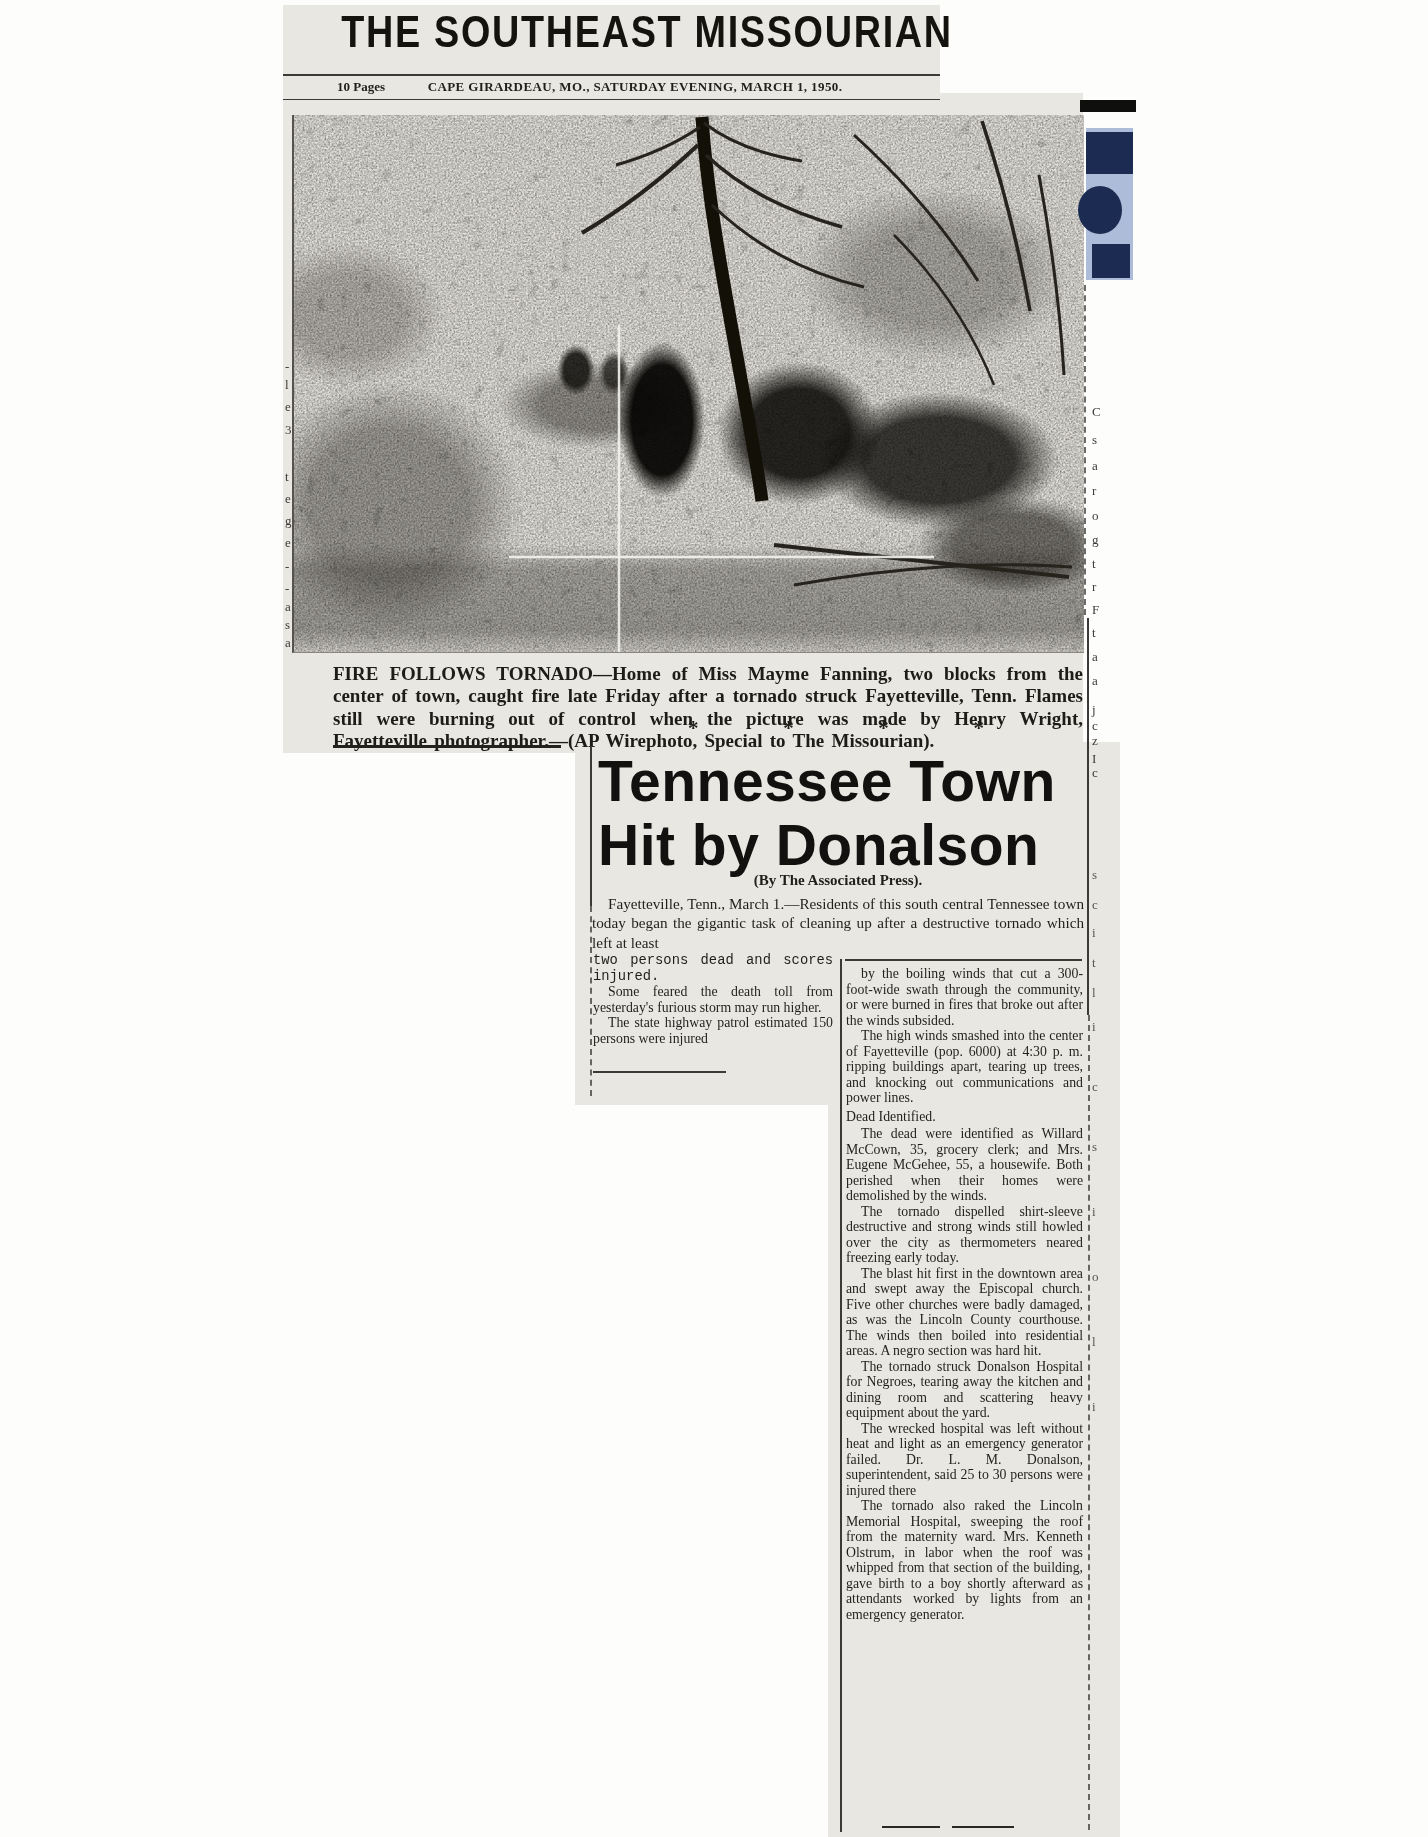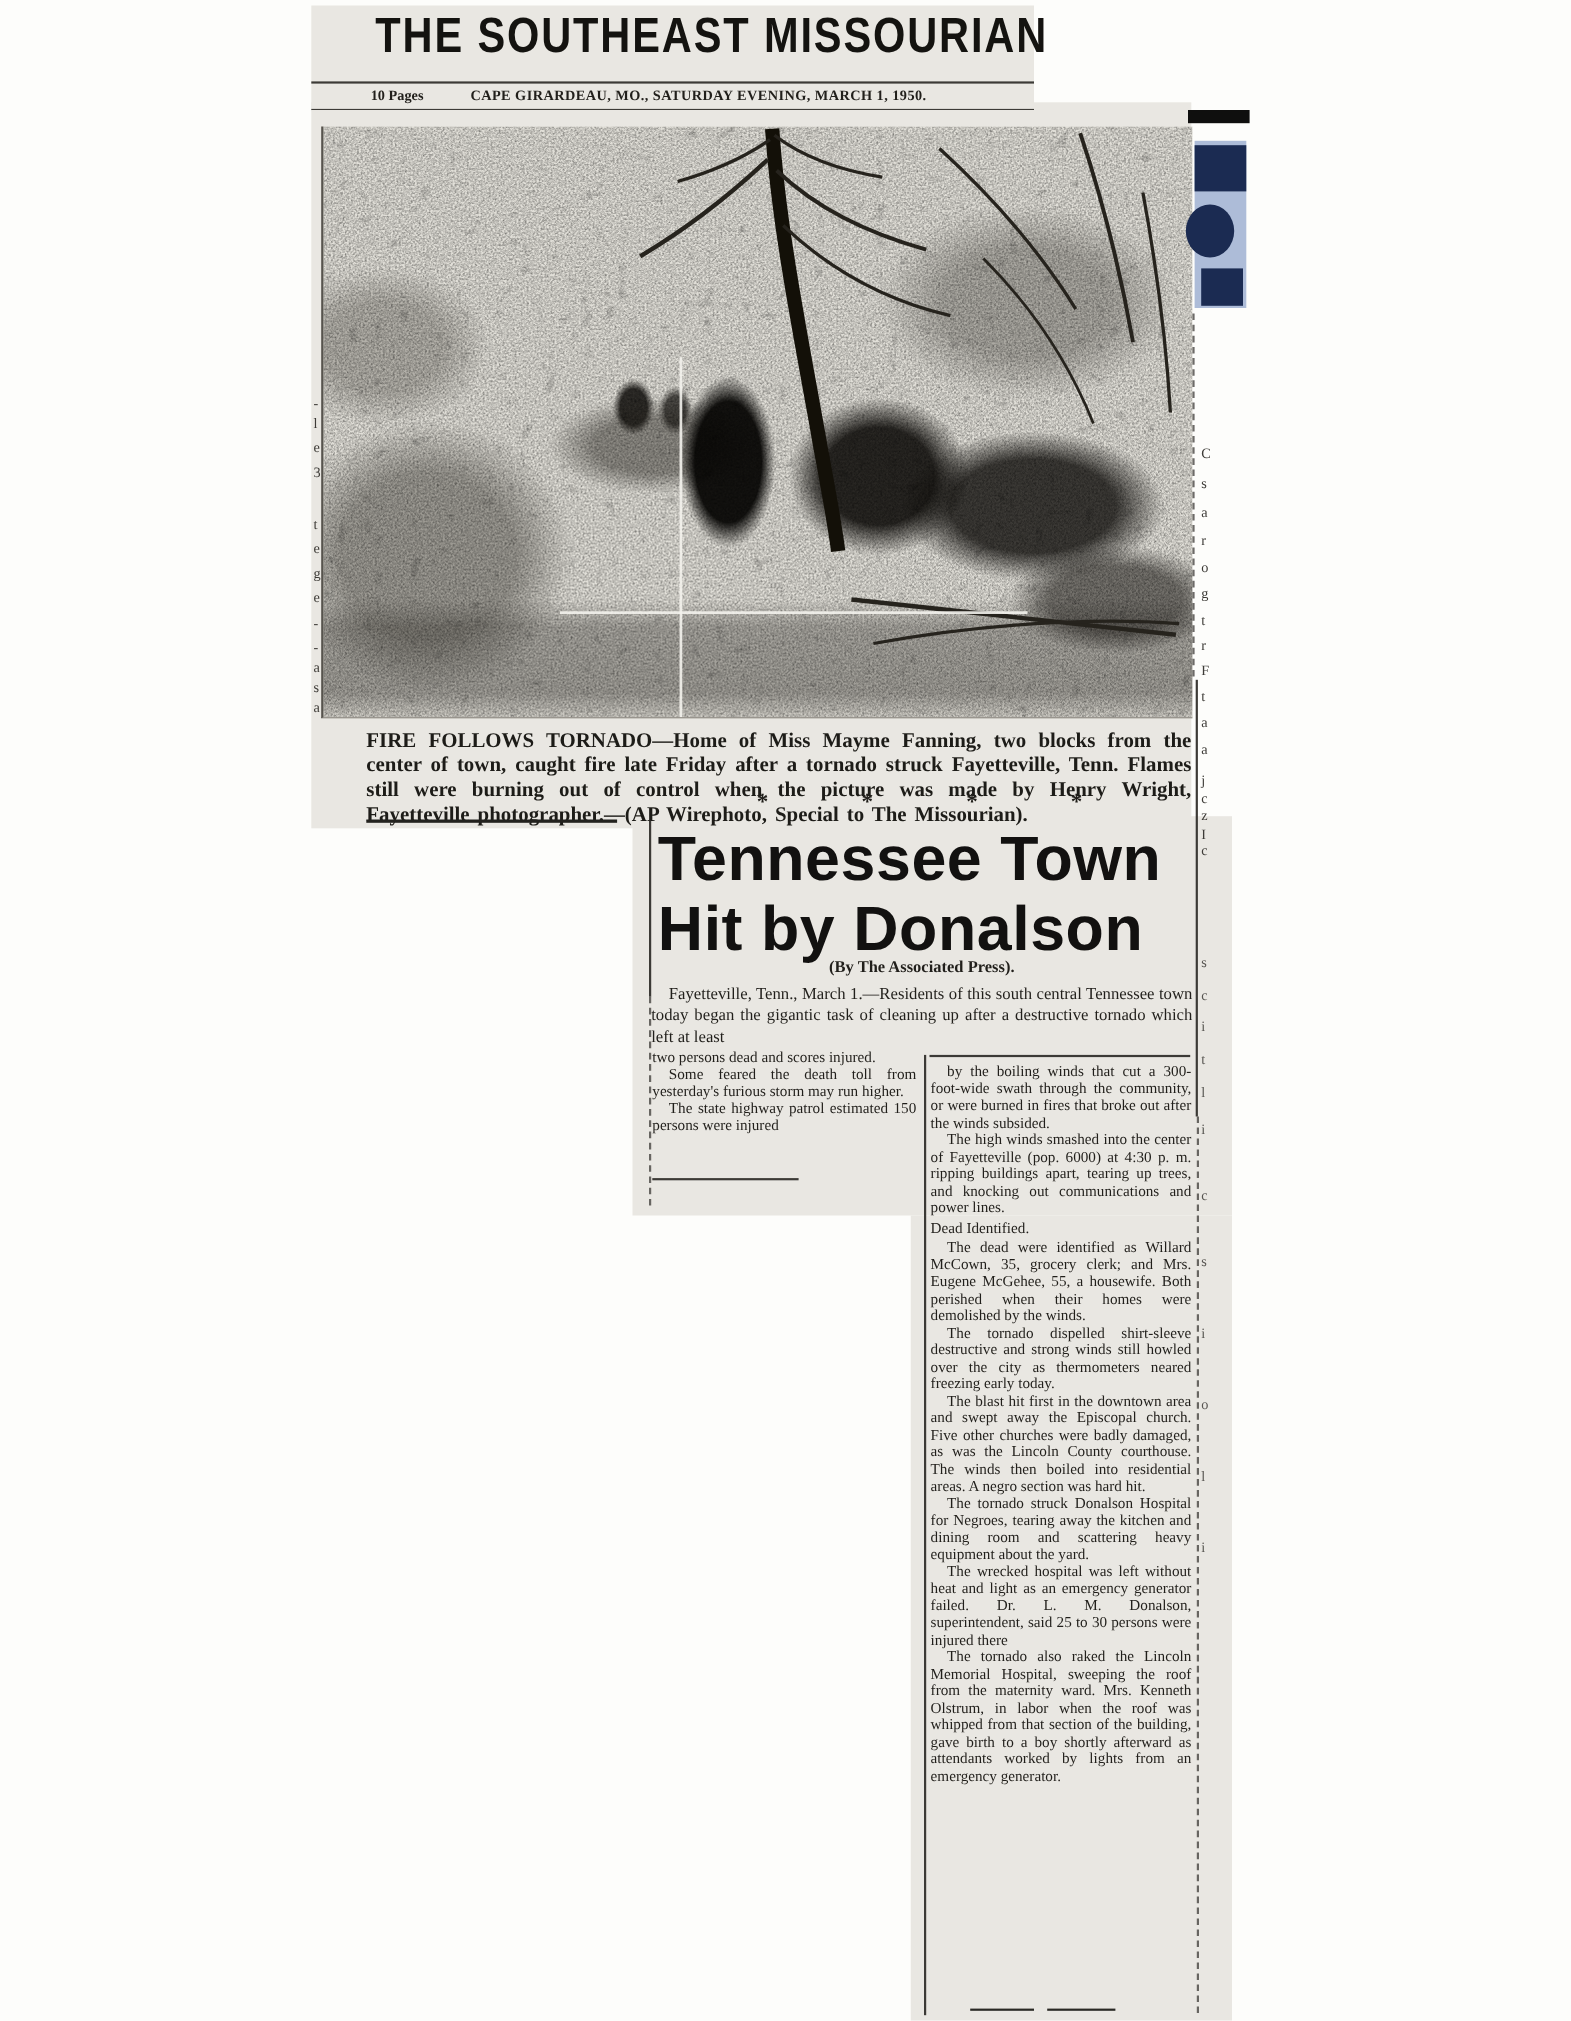--- a/index.html
+++ b/index.html
@@ -46,21 +46,21 @@
      justify-content:space-between;font-size:21px;font-weight:700;}
   
   .headline{position:absolute;left:598px;font-family:"Liberation Sans",sans-serif;
      font-weight:700;font-size:57px;color:#121110;letter-spacing:.5px;white-space:nowrap;}
   .byline{position:absolute;left:592px;top:872px;width:492px;text-align:center;
      font-size:15px;font-weight:700;}
   .lede{position:absolute;left:592px;top:894px;width:492px;font-size:15.2px;
      line-height:19.4px;text-align:justify;text-indent:16px;}
   .col{position:absolute;font-size:13.8px;line-height:15.5px;text-align:justify;}
   .col p{margin:0;text-indent:15px;}
-  .col.cont > p:first-child{text-indent:0;}
+  .col.cont > p:first-child{text-indent:0;font-family:Liberation Mono, monospace;}
   .col-left{left:593px;top:953px;width:240px;}
   .col-right{left:846px;top:966px;width:237px;}
   .subhead{font-weight:400;text-indent:0 !important;margin:3px 0 2px 0 !important;}
   .vrule{position:absolute;width:0;border-left:2px solid var(--rule);}
   .vrule.dash{border-left-style:dashed;opacity:.75;}
   .hrule{position:absolute;height:2px;background:var(--rule);}
   
   .topright-bar{position:absolute;left:1080px;top:100px;width:56px;height:12px;background:#0f0f0e;}
   .blue-panel{position:absolute;left:1086px;top:128px;width:47px;height:152px;background:var(--blue_panel);}
   .blue-panel .b1{position:absolute;left:0;top:4px;width:47px;height:42px;background:var(--navy);}

